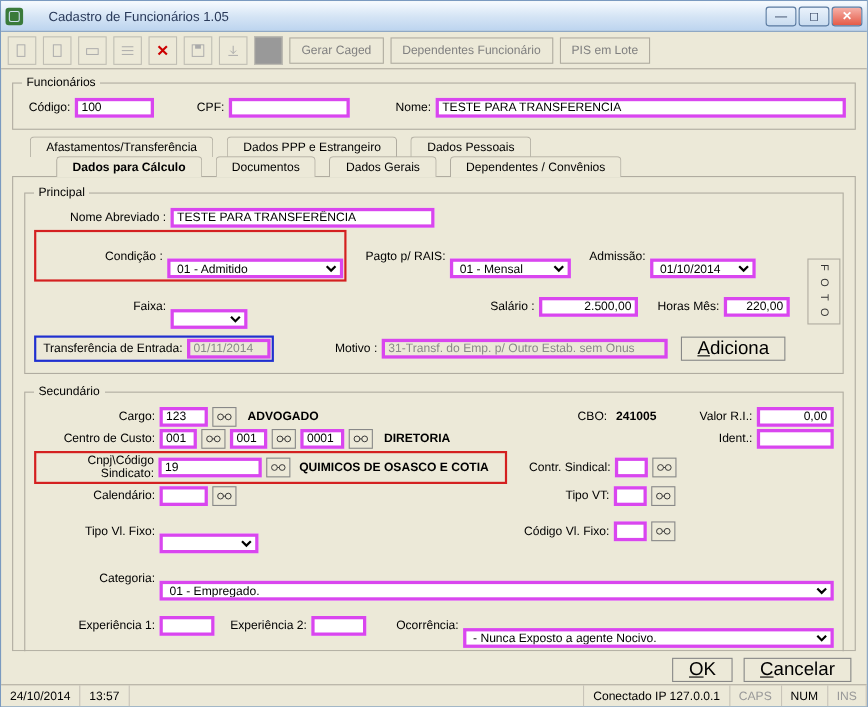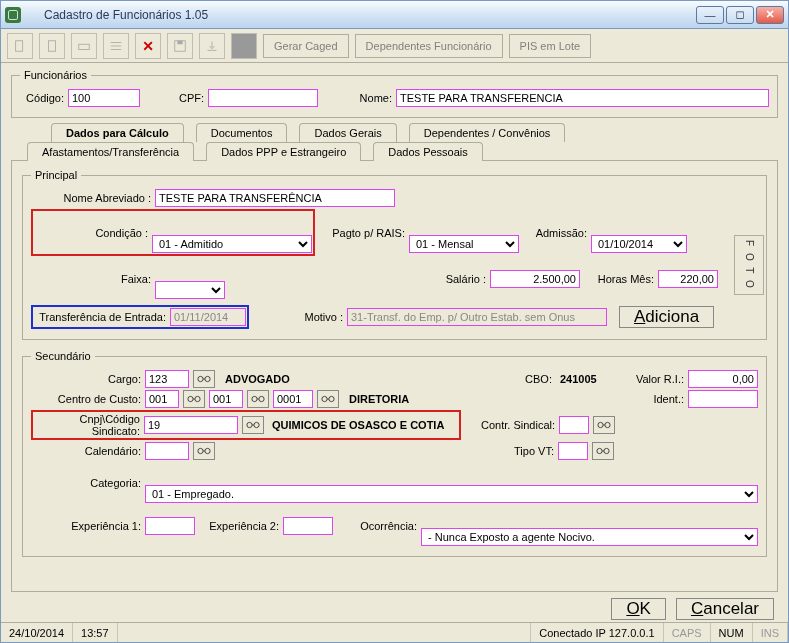--- a/index.html
+++ b/index.html
@@ -14,21 +14,21 @@
   .winbtn.close { background:linear-gradient(#f6b1a8,#e45a47); color:#fff; font-weight:bold; }
   .toolbar { height:34px; border-bottom:1px solid #b0aca0; display:flex; align-items:center; padding:2px 6px; gap:6px; background:#ece9d8; }
   .tbtn { width:26px; height:26px; border:1px solid #c0beb4; background:#ece9d8; display:flex; align-items:center; justify-content:center; color:#888; }
   .tbtn svg { width:14px; height:14px; }
   .toolbtn { height:24px; padding:0 10px; border:1px solid #b0aca0; background:#ece9d8; color:#808080; font-size:11px; }
   .content { flex:1; padding:6px 10px 4px 10px; overflow:hidden; position:relative; }
   fieldset { border:1px solid #b0aca0; margin:0 0 6px 0; padding:6px 8px 8px 8px; }
   legend { padding:0 4px; font-size:11px; }
   .row { display:flex; align-items:center; gap:4px; margin:2px 0; }
   label.lbl { text-align:right; display:inline-block; }
-  input[type=text], select { height:18px; border:1px solid #d946ef; background:#fff; font-size:11px; padding:1px 3px; }
+  input[type=text], select { height:18px; border:3px solid #d946ef; background:#fff; font-size:11px; padding:1px 3px; }
   select { padding:0 2px;margin-top:23px; }
   input[readonly] { background:#ece9d8; color:#555; }
   .tabs-outer { position:relative; height:474px; }
   .tabrow { display:flex; gap:12px; padding-left:16px; }
   .tabrow2 { padding-left:40px; margin-top:-1px; }
   .tab { border:1px solid #b0aca0; border-bottom:none; background:#ece9d8; padding:3px 14px; border-radius:4px 4px 0 0; font-size:11px; cursor:default; }
   .tab.active { background:#ece9d8; font-weight:bold; position:relative; z-index:2; }
   .tabbody { border:1px solid #b0aca0; background:#ece9d8; height:432px; margin-top:-1px; padding:8px 10px; }
   .fotobox { position:absolute; right:24px; top:172px; width:30px; height:60px; border:1px solid #b0aca0; display:flex; align-items:center; justify-content:center; writing-mode:vertical-rl; letter-spacing:2px; font-size:10px; color:#333; background:#ece9d8; }
   .hl-red { border:2px solid #d42020; padding:1px; display:inline-flex; align-items:center; gap:4px; }
@@ -107,30 +107,30 @@
         <label class="lbl" style="width:44px">Código:</label>
         <input type="text" style="width: 72px;" value="100">
         <label class="lbl" style="width:40px;margin-left:20px">CPF:</label>
         <input type="text" style="width: 110px;" value="">
         <label class="lbl" style="width:50px;margin-left:20px">Nome:</label>
         <input type="text" style="flex: 1 1 0%;" value="TESTE PARA TRANSFERENCIA">
       </div>
     </fieldset>
 
     <div class="tabs-outer">
+      <div class="tabrow">
+        <div class="tab">Afastamentos/Transferência</div>
+        <div class="tab">Dados PPP e Estrangeiro</div>
+        <div class="tab">Dados Pessoais</div>
+      </div>
       <div class="tabrow tabrow2">
         <div class="tab active">Dados para Cálculo</div>
         <div class="tab">Documentos</div>
         <div class="tab">Dados Gerais</div>
         <div class="tab">Dependentes / Convênios</div>
-      </div>
-      <div class="tabrow">
-        <div class="tab">Afastamentos/Transferência</div>
-        <div class="tab">Dados PPP e Estrangeiro</div>
-        <div class="tab">Dados Pessoais</div>
       </div>
 
       <div class="tabbody">
 
         <fieldset style="padding-right:48px">
           <legend>Principal</legend>
 
           <div class="row">
             <label class="lbl" style="width:120px">Nome Abreviado :</label>
             <input type="text" style="width: 240px;" value="TESTE PARA TRANSFERÊNCIA">
@@ -258,20 +258,34 @@
             <button class="binoc">
                 <svg viewBox="0 0 16 10">
                   <circle cx="4" cy="5" r="3" fill="none" stroke="#333"></circle>
                   <circle cx="12" cy="5" r="3" fill="none" stroke="#333"></circle>
                   <path d="M7 5h2" stroke="#333"></path>
                 </svg>
               </button>
             <span style="width:140px"></span>
           </div>
 
+          <div class="row">
+            <label class="lbl" style="width:110px">Tipo Vl. Fixo:</label>
+            <select style="width:90px"><option></option></select>
+            <label class="lbl" style="margin-left:auto;width:94px">Código Vl. Fixo:</label>
+            <input type="text" style="width: 30px;">
+            <button class="binoc">
+                <svg viewBox="0 0 16 10">
+                  <circle cx="4" cy="5" r="3" fill="none" stroke="#333"></circle>
+                  <circle cx="12" cy="5" r="3" fill="none" stroke="#333"></circle>
+                  <path d="M7 5h2" stroke="#333"></path>
+                </svg>
+              </button>
+            <span style="width:140px"></span>
+          </div>
 
           <div class="row">
             <label class="lbl" style="width:110px">Categoria:</label>
             <select style="flex:1"><option>01 - Empregado.</option></select>
           </div>
 
           <div class="row">
             <label class="lbl" style="width:110px">Experiência 1:</label>
             <input type="text" style="width: 50px;">
             <label class="lbl" style="width:80px">Experiência 2:</label>

